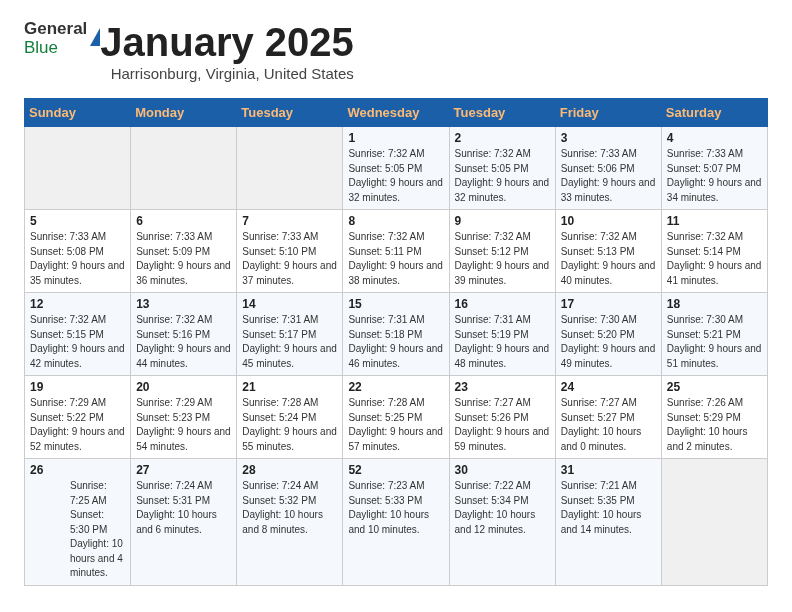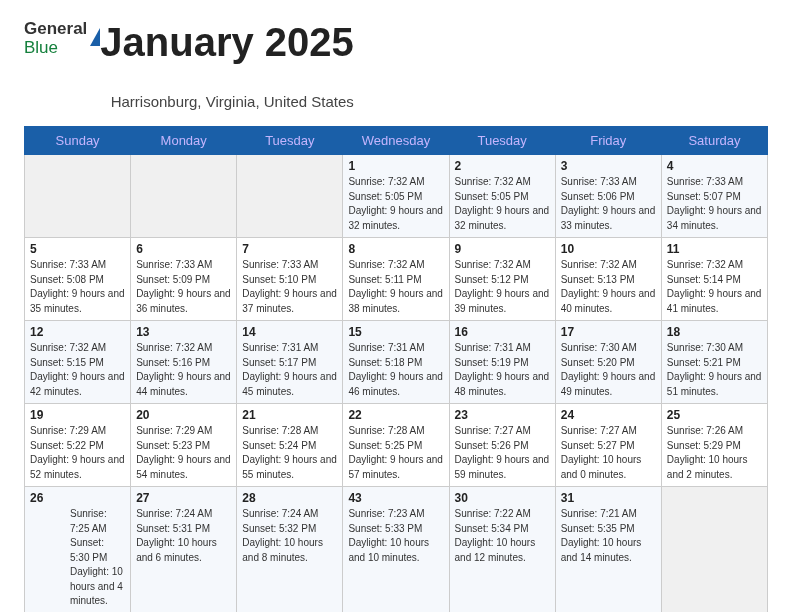--- a/index.html
+++ b/index.html
@@ -20,34 +20,33 @@
       text-align: right;
     }
     .month-title {
       font-size: 40px;
       font-weight: bold;
       color: #222;
     }
     .location {
       font-size: 15px;
       color: #444;
-      margin-top: 28px;
     }
     table {
       width: 100%;
       border-collapse: collapse;
       table-layout: fixed;
     }
     thead tr th {
       background-color: #1a5fa8;
-      color: #c4b5fd;
+      color: #fdba74;
       font-size: 13px;
-      font-weight: normal;
+      font-weight: bold;
       padding: 6px 4px;
-      text-align: center;
+      text-align: left;
       border: 1px solid #1a5fa8;
     }
     tbody tr td {
       border: 1px solid #ccc;
       vertical-align: top;
       padding: 4px 5px;
       font-size: 10.5px;
       color: #333;
       height: 80px;
       background: #fff;
@@ -305,21 +304,21 @@
 Sunset: 5:31 PM
 Daylight: 10 hours and 6 minutes.</div>
         </td>
         <td>
           <div class="day-number">28</div>
           <div class="day-info" style="white-space: pre-line;">Sunrise: 7:24 AM
 Sunset: 5:32 PM
 Daylight: 10 hours and 8 minutes.</div>
         </td>
         <td>
-          <div class="day-number">43</div>
+          <div class="day-number">52</div>
           <div class="day-info" style="white-space: pre-line;">Sunrise: 7:23 AM
 Sunset: 5:33 PM
 Daylight: 10 hours and 10 minutes.</div>
         </td>
         <td>
           <div class="day-number">30</div>
           <div class="day-info" style="white-space: pre-line;">Sunrise: 7:22 AM
 Sunset: 5:34 PM
 Daylight: 10 hours and 12 minutes.</div>
         </td>

